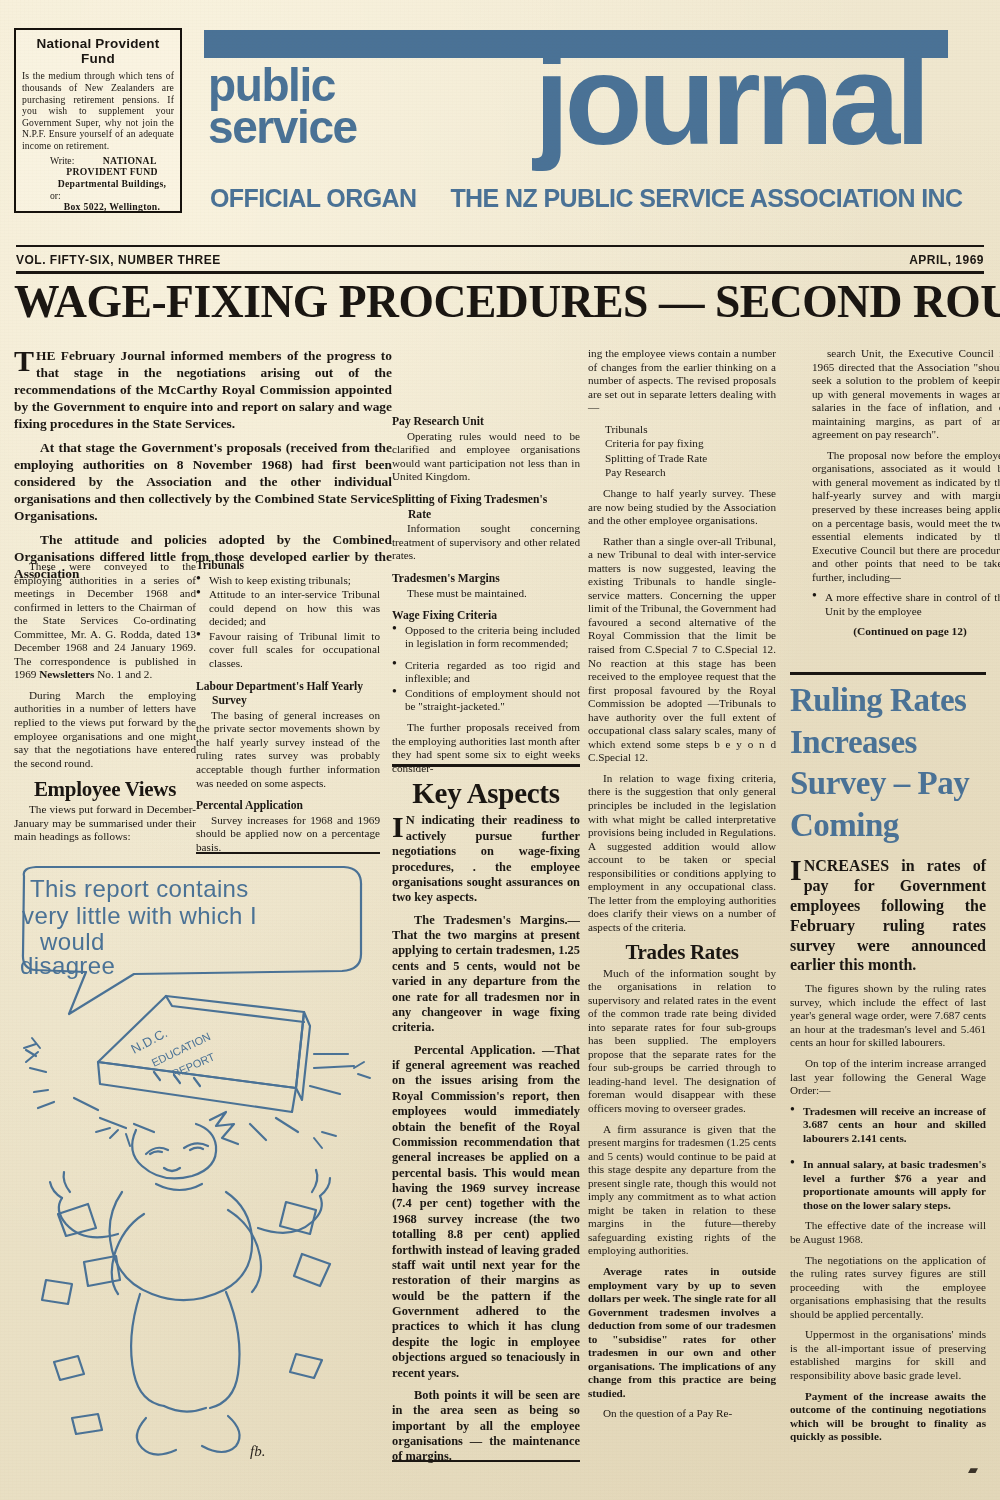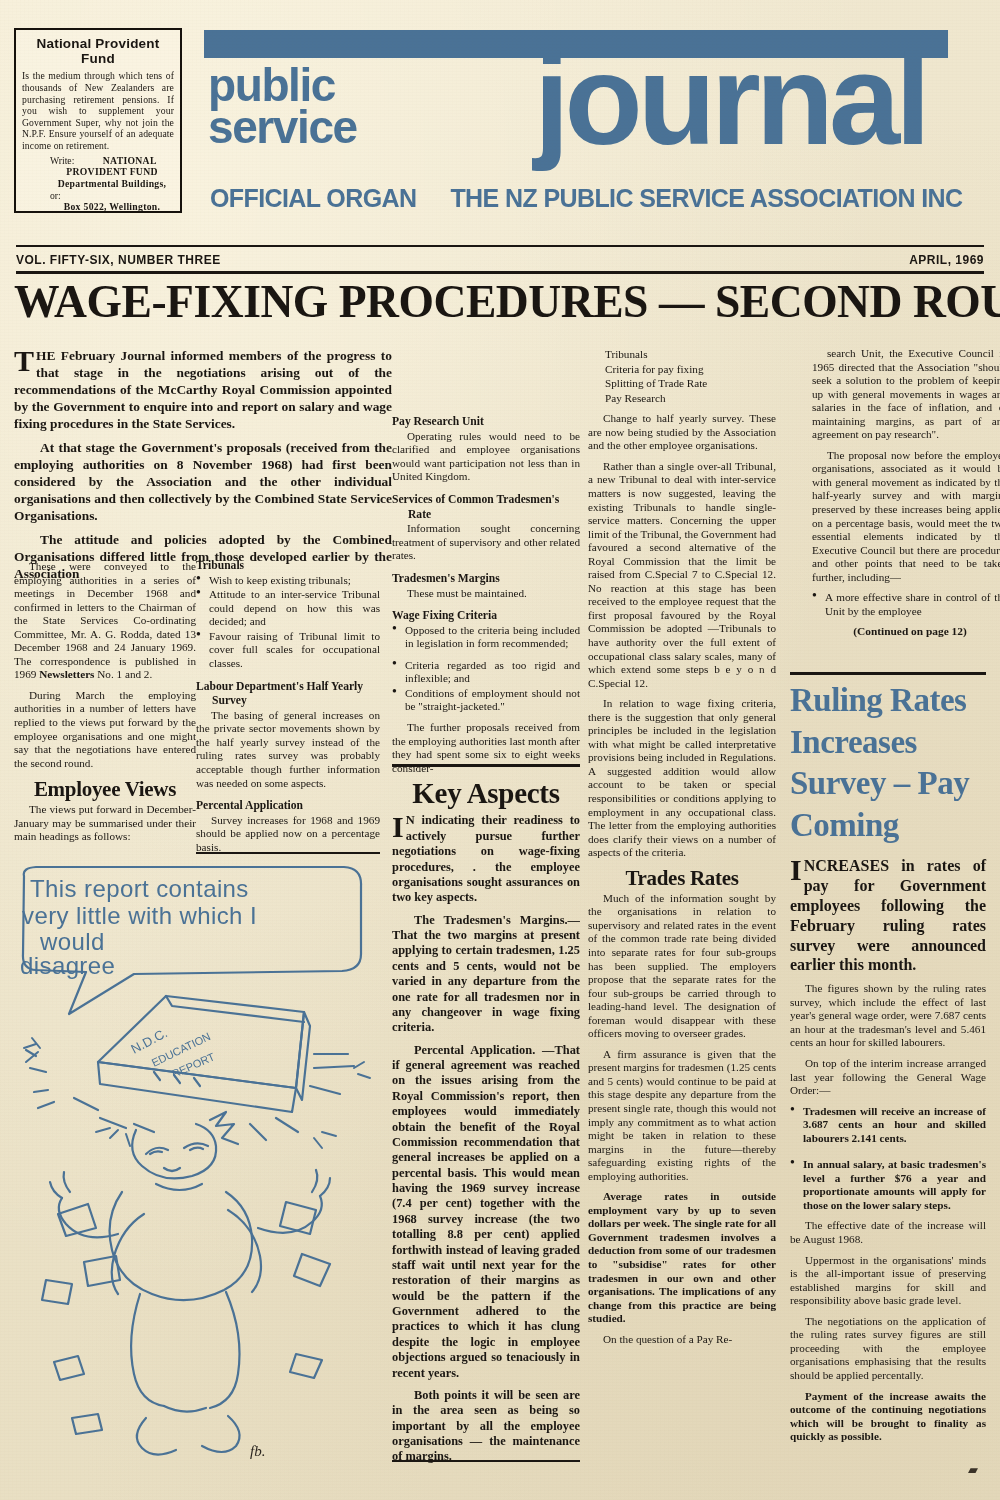--- a/index.html
+++ b/index.html
@@ -215,21 +215,21 @@
   </div>
 
   <div class="rule" style="left:196px;top:852px;width:184px;height:2px;"></div>
 
   <div class="col" style="left:392px;top:415px;width:188px;">
     <div class="hdr-sm" style="margin-top:0;">Pay Research Unit</div>
     <div class="body-txt">
         <p style="text-indent:15px;">Operating rules would need to be clarified and employee organisations would want participation not less than in United Kingdom.</p>
       </div>
 
-    <div class="hdr-sm">Services of Common Tradesmen's</div>
+    <div class="hdr-sm">Splitting of Fixing Tradesmen's</div>
     <div class="hdr-sm" style="margin:0 0 1px;text-indent:16px;">Rate</div>
     <div class="body-txt">
         <p style="text-indent:15px;">Information sought concerning treatment of supervisory and other related rates.</p>
       </div>
 
     <div class="hdr-sm">Tradesmen's Margins</div>
     <div class="body-txt">
         <p style="text-indent:15px;">These must be maintained.</p>
       </div>
 
@@ -250,20 +250,23 @@
     <div class="secthead k">Key Aspects</div>
     <p class="sub-lead dropcap" style="text-indent:0;">IN indicating their readiness to actively pursue further negotiations on wage-fixing procedures, . the employee organisations sought assurances on two key aspects.</p>
     <p class="sub-lead2"><b>The Tradesmen's Margins.</b><span>—That the two margins at present applying to certain tradesmen, 1.25 cents and 5 cents, would not be varied in any departure from the one rate for all tradesmen nor in any changeover in wage fixing criteria.</span></p>
     <p class="sub-lead2"><b>Percental Application. —</b><span>That if general agreement was reached on the issues arising from the Royal Commission's report, then employees would immediately obtain the benefit of the Royal Commission recommendation that general increases be applied on a percental basis. This would mean having the 1969 survey increase (7.4 per cent) together with the 1968 survey increase (the two totalling 8.8 per cent) applied forthwith instead of leaving graded staff wait until next year for the restoration of their margins as would be the pattern if the Government adhered to the practices to which it has clung despite the logic in employee objections argued so tenaciously in recent years.</span></p>
     <p class="sub-lead2"><span>Both points it will be seen are in the area seen as being so important by all the employee organisations — </span><b>the maintenance of margins.</b></p>
   </div>
 
   <div class="rule" style="left:392px;top:1460px;width:188px;height:2px;"></div>
 
   <div class="col" style="left:588px;top:347px;width:188px;">
+    <div class="body-txt">
+      <p>ing the employee views contain a number of changes from the earlier thinking on a number of aspects. The revised proposals are set out in separate letters dealing with—</p>
+    </div>
     <div class="indent-list">
       <div>Tribunals</div>
       <div>Criteria for pay fixing</div>
       <div>Splitting of Trade Rate</div>
       <div>Pay Research</div>
     </div>
     <div class="body-txt ind">
       <p>Change to half yearly survey. These are now being studied by the Association and the other employee organisations.</p>
       <p>Rather than a single over-all Tribunal, a new Tribunal to deal with inter-service matters is now suggested, leaving the existing Tribunals to handle single-service matters. Concerning the upper limit of the Tribunal, the Government had favoured a second alternative of the Royal Commission that the limit be raised from C.Special 7 to C.Special 12. No reaction at this stage has been received to the employee request that the first proposal favoured by the Royal Commission be adopted —Tribunals to have authority over the full extent of occupational class salary scales, many of which extend some steps b e y o n d C.Special 12.</p>
       <p>In relation to wage fixing criteria, there is the suggestion that only general principles be included in the legislation with what might be called interpretative provisions being included in Regulations. A suggested addition would allow account to be taken or special responsibilities or conditions applying to employment in any occupational class. The letter from the employing authorities does clarify their views on a number of aspects of the criteria.</p>
@@ -301,22 +304,22 @@
     <div class="body-txt ind">
       <p>The figures shown by the ruling rates survey, which include the effect of last year's general wage order, were 7.687 cents an hour at the tradesman's level and 5.461 cents an hour for skilled labourers.</p>
       <p>On top of the interim increase arranged last year following the General Wage Order:—</p>
     </div>
     <ul class="b">
       <li class="bold" style="margin-bottom:13px;">Tradesmen will receive an increase of 3.687 cents an hour and skilled labourers 2.141 cents.</li>
       <li class="bold">In annual salary, at basic tradesmen's level a further $76 a year and proportionate amounts will apply for those on the lower salary steps.</li>
     </ul>
     <div class="body-txt ind">
       <p>The effective date of the increase will be August 1968.</p>
+      <p>The negotiations on the application of the ruling rates survey figures are still proceeding with the employee organisations emphasising that the results should be applied percentally.</p>
       <p>Uppermost in the organisations' minds is the all-important issue of preserving established margins for skill and responsibility above basic grade level.</p>
-      <p>The negotiations on the application of the ruling rates survey figures are still proceeding with the employee organisations emphasising that the results should be applied percentally.</p>
       <p class="bold">Payment of the increase awaits the outcome of the continuing negotiations which will be brought to finality as quickly as possible.</p>
     </div>
   </div>
 
   <div class="cartoon">
     <svg viewBox="0 0 364 610" xmlns="http://www.w3.org/2000/svg" fill="none" stroke="#4a7296" stroke-width="2.2" stroke-linecap="round" stroke-linejoin="round">
 
       <path d="M10 14 Q8 6 22 5 L330 5 Q348 6 347 24 L347 92 Q347 108 328 109
                L120 112 L55 152 L72 110 L22 108 Q8 107 9 92 Z"></path>
 

